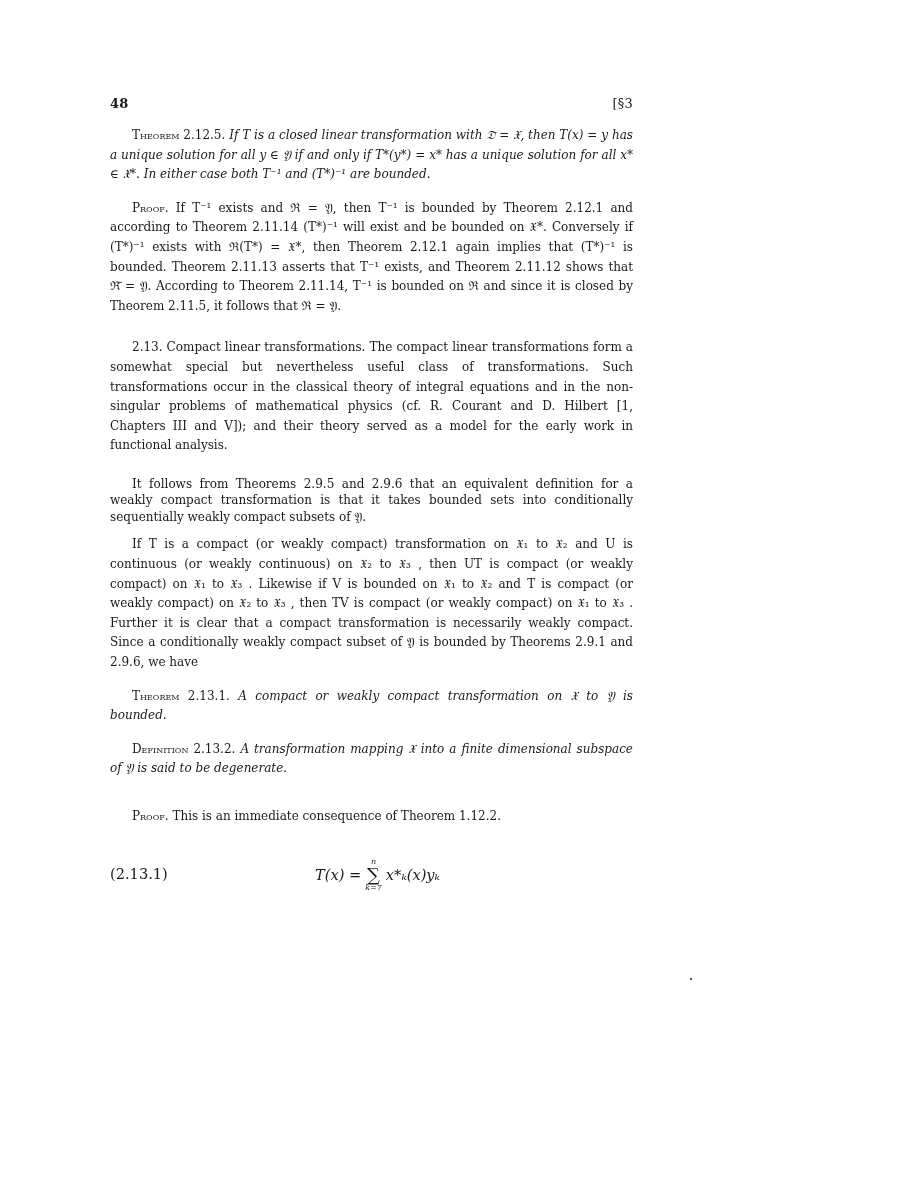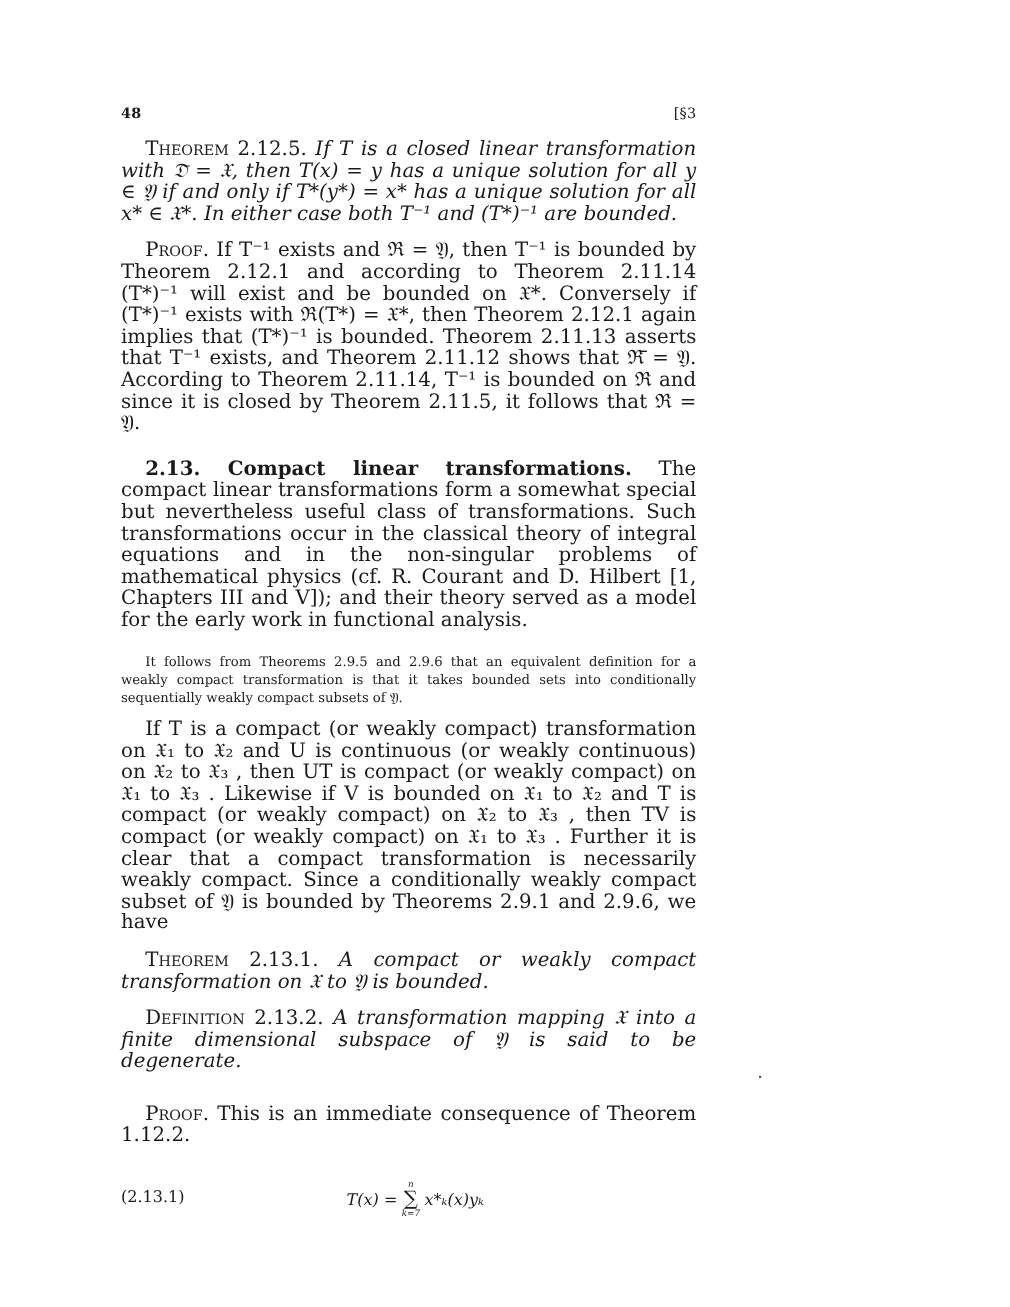--- a/index.html
+++ b/index.html
@@ -9,28 +9,28 @@
       color: #1a1a1a;
     }
     .page { position: absolute; left: 110px; top: 96px; width: 523px; }
     .runhead {
       position: relative; height: 20px; font-size: 13px; letter-spacing: 0.2px;
     }
     .runhead .pno { position: absolute; left: 0; top: 0; font-weight: bold; }
     .runhead .title { position: absolute; left: 0; right: 0; top: 0; text-align: center; font-size: 12.5px; }
     .runhead .sec { position: absolute; right: 0; top: 0; }
 
-    p { margin: 0; text-align: justify; font-size: 18px; line-height: 19.6px; }
+    p { margin: 0; text-align: justify; font-size: 12px; line-height: 19.6px; }
     p.ind { text-indent: 22px; }
     .gap-s { height: 10px; }
     .gap-m { height: 14px; }
     .gap-l { height: 22px; }
     .sc { font-variant: small-caps; font-style: normal; }
     .it { font-style: italic; }
-    .bf { font-weight: bold; }
+    .bf { font-weight: normal; }
     p.small { font-size: 12px; line-height: 16.5px; }
 
     .eq { position: relative; height: 40px; font-size: 14.6px; }
     .eq .lbl { position: absolute; left: 0; top: 10px; }
     .eq .body { position: absolute; left: 205px; top: 0; display: flex; align-items: center; height: 40px; font-style: italic; }
     .sum { display: inline-flex; flex-direction: column; align-items: center; margin: 0 4px; font-style: normal; }
     .sum .lim { font-size: 8px; line-height: 8px; font-style: italic; }
     .sum .sig { font-size: 18px; line-height: 18px; }
     .speck { position: absolute; left: 690px; top: 978px; width: 2px; height: 2px; background: #555; }
   </style>

